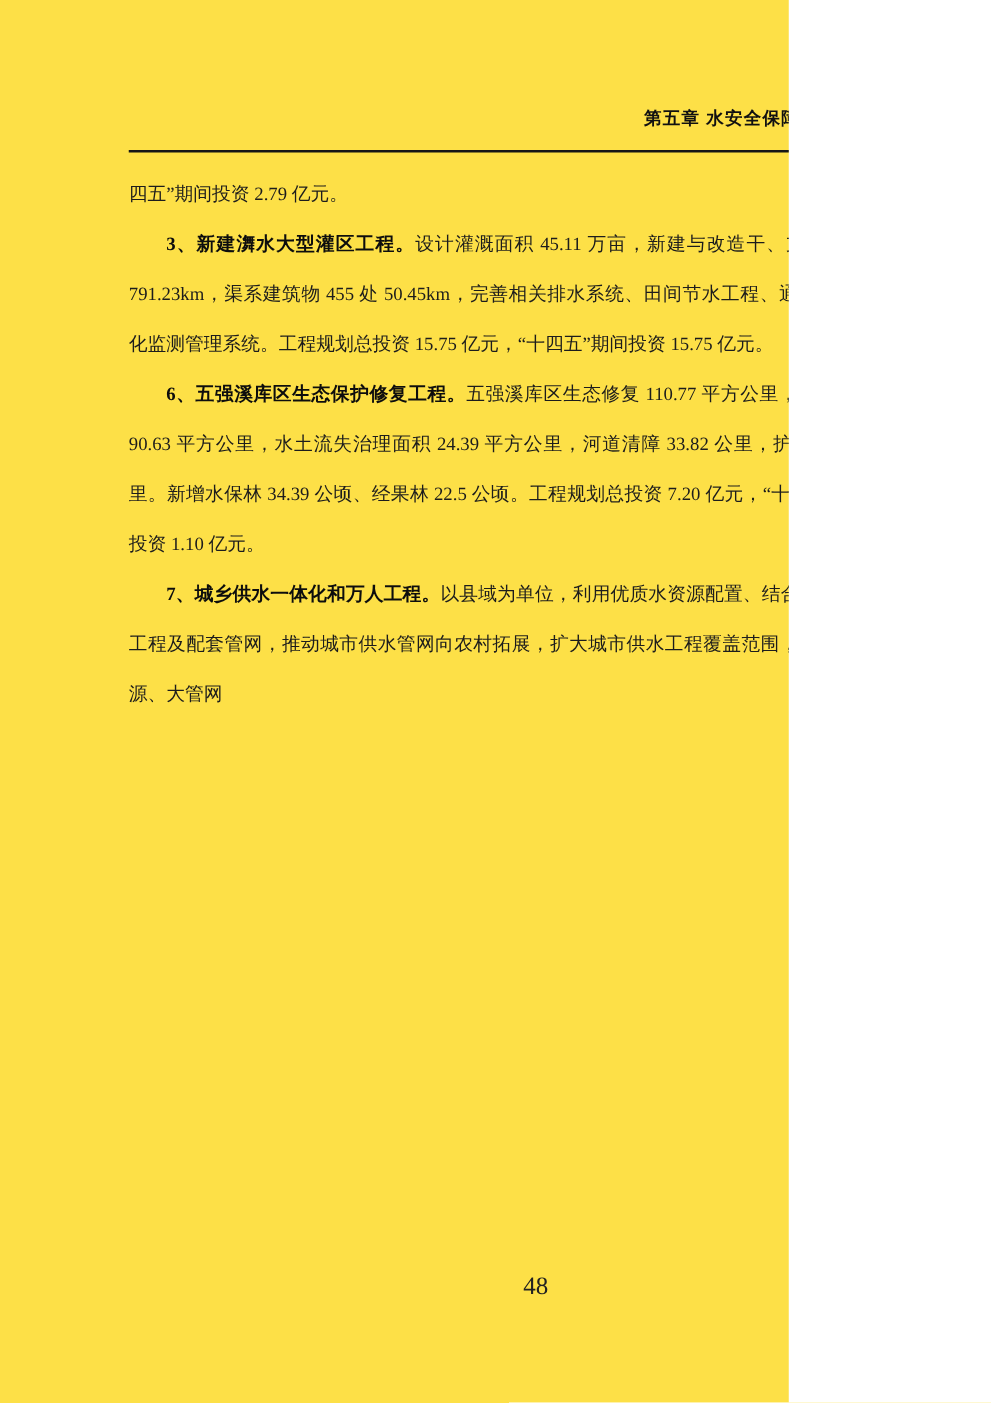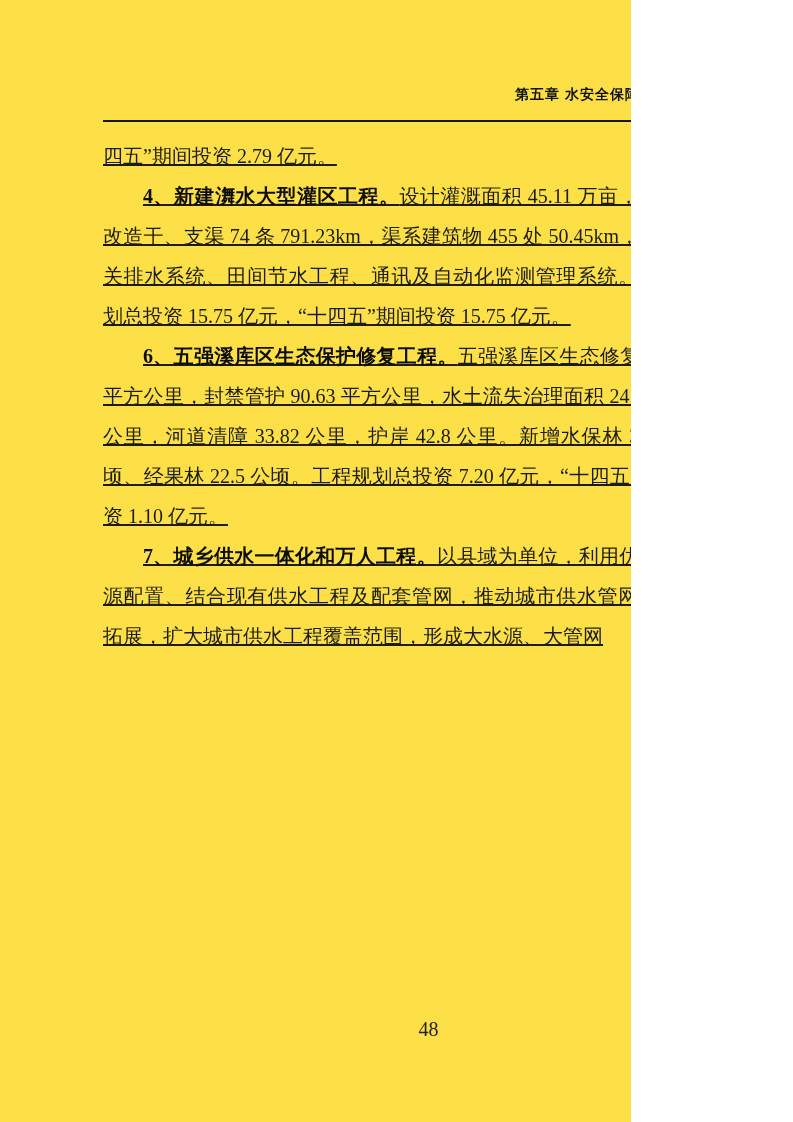--- a/index.html
+++ b/index.html
@@ -34,26 +34,25 @@
     left: 103px;
     width: 597px;
     height: 2px;
     background: #161616;
   }
   .content {
     position: absolute;
     top: 136px;
     left: 103px;
     width: 597px;
-    font-size: 20px;
+    font-size: 15px;
     line-height: 40px;
     text-align: justify;
     text-justify: inter-ideograph;
     color: #1c1c1c;
-    text-decoration: underline;
   }
   .content p {
     margin: 0;
     text-indent: 2em;
   }
   .content p.no-indent {
     text-indent: 0;
   }
   .content .lead {
     font-weight: bold;
@@ -76,21 +75,21 @@
 <div class="page">
 
   <div class="running-header">
     <span>第五章 水安全保障重大项目</span>
   </div>
 
   <div class="header-rule"></div>
 
   <div class="content" id="content">
       <p class="no-indent"><span>四五”期间投资 2.79 亿元。</span></p>
-      <p class=""><span class="lead">4、新建㵲水大型灌区工程。</span><span>设计灌溉面积 45.11 万亩，新建与改造干、支渠 74 条 791.23km，渠系建筑物 455 处 50.45km，完善相关排水系统、田间节水工程、通讯及自动化监测管理系统。工程规划总投资 15.75 亿元，“十四五”期间投资 15.75 亿元。</span></p>
+      <p class=""><span class="lead">3、新建㵲水大型灌区工程。</span><span>设计灌溉面积 45.11 万亩，新建与改造干、支渠 74 条 791.23km，渠系建筑物 455 处 50.45km，完善相关排水系统、田间节水工程、通讯及自动化监测管理系统。工程规划总投资 15.75 亿元，“十四五”期间投资 15.75 亿元。</span></p>
       <p class=""><span class="lead">6、五强溪库区生态保护修复工程。</span><span>五强溪库区生态修复 110.77 平方公里，封禁管护 90.63 平方公里，水土流失治理面积 24.39 平方公里，河道清障 33.82 公里，护岸 42.8 公里。新增水保林 34.39 公顷、经果林 22.5 公顷。工程规划总投资 7.20 亿元，“十四五”期间投资 1.10 亿元。</span></p>
       <p class=""><span class="lead">7、城乡供水一体化和万人工程。</span><span>以县域为单位，利用优质水资源配置、结合现有供水工程及配套管网，推动城市供水管网向农村拓展，扩大城市供水工程覆盖范围，形成大水源、大管网</span></p>
     </div>
 
   <div class="page-footer">
     <span>48</span>
   </div>
 
 </div>
 

